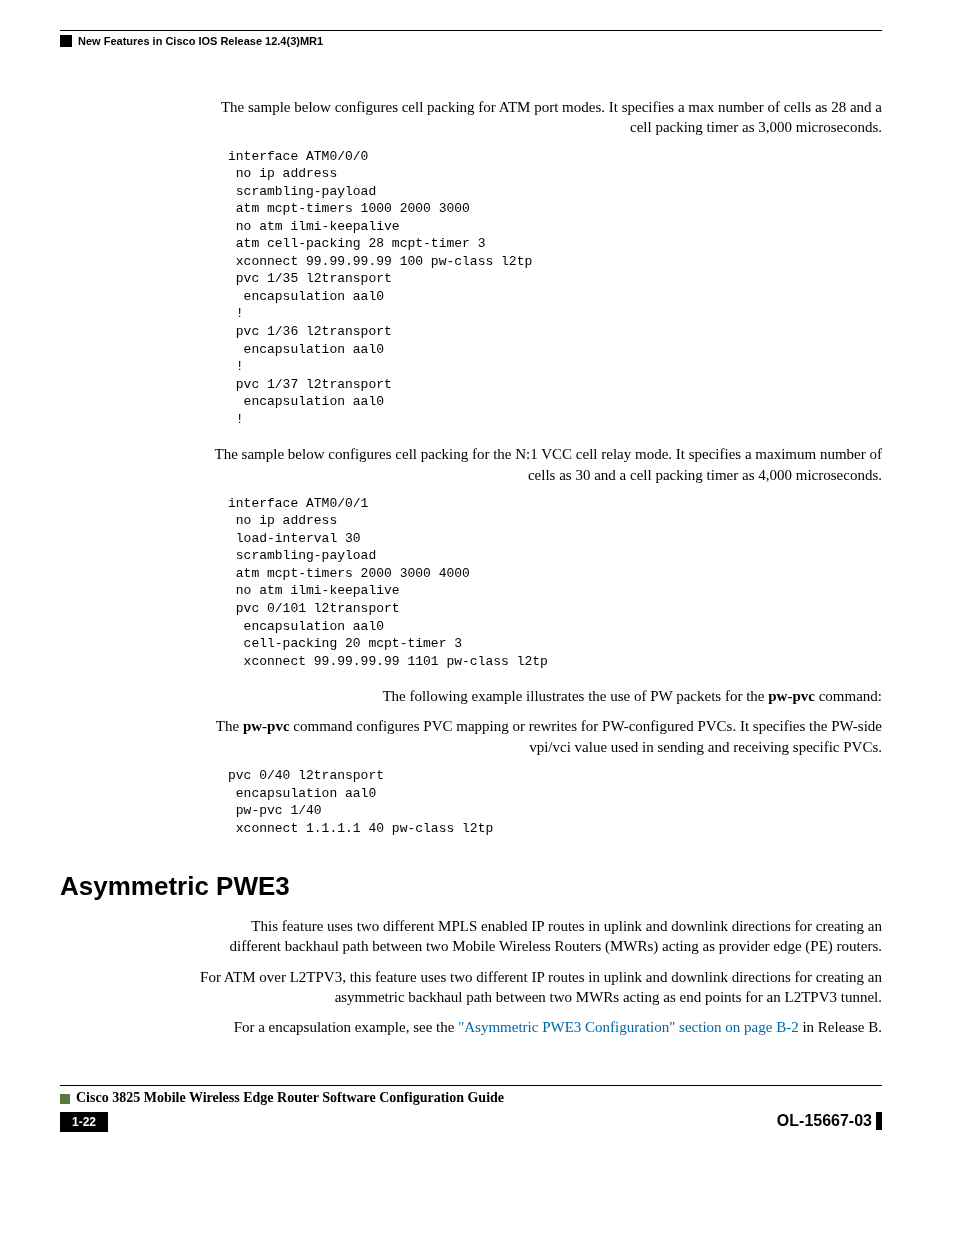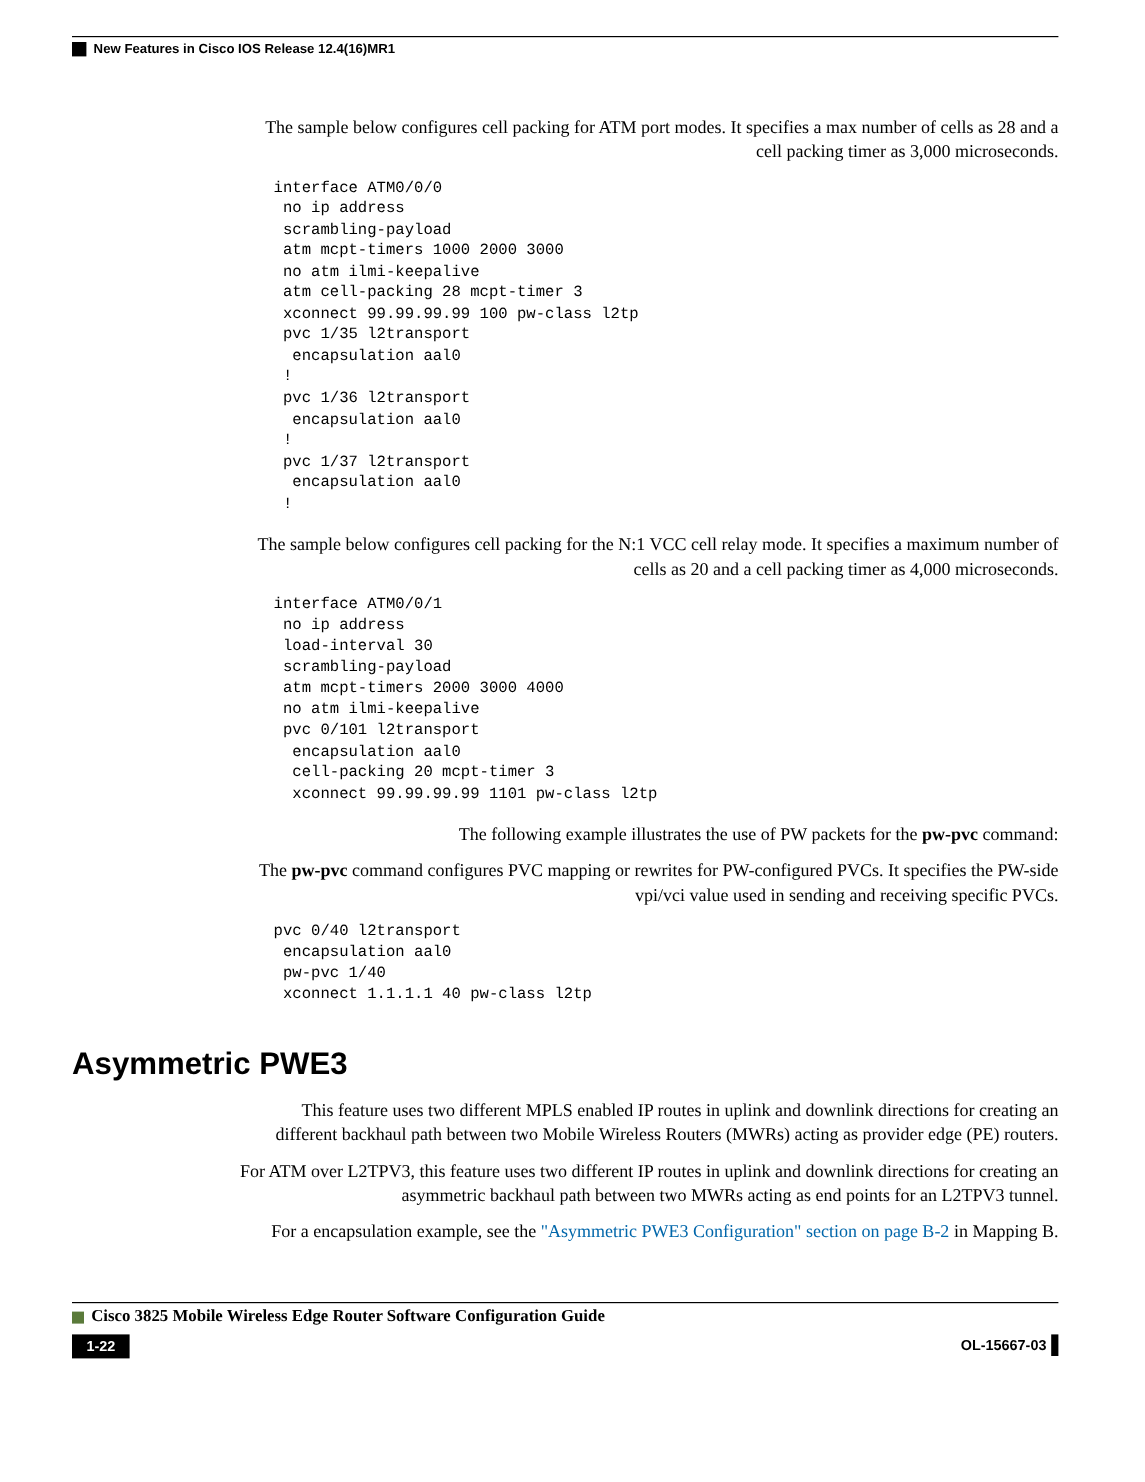--- a/index.html
+++ b/index.html
@@ -91,35 +91,35 @@
     justify-content: space-between;
   }
   .page-badge {
     background: #000; color:#fff;
     font-family: Arial, Helvetica, sans-serif;
     font-size: 12px; font-weight: bold;
     padding: 3px 12px;
   }
   .doc-id {
     font-family: Arial, Helvetica, sans-serif;
-    font-size: 12px; font-weight: bold;
+    font-size: 16px; font-weight: bold;
   }
   .right-tick { width: 6px; height: 18px; background:#000; display:inline-block; vertical-align: top; margin-left:4px;}
   .small-green-sq { width:10px; height:10px; background:#5a7a3a; display:inline-block; margin-right:6px; vertical-align:middle;}
   .foot-left { display:flex; align-items:flex-start;}
 </style>
 </head>
 <body>
 
 <div class="page">
 
   <div class="rule-thin"></div>
   <div class="sub-rule-row">
     <span class="black-box-small"></span>
-    <span class="section-breadcrumb">New Features in Cisco IOS Release 12.4(16)MR1</span>
+    <span class="section-breadcrumb">New Features in Cisco IOS Release 12.4(3)MR1</span>
   </div>
 
   <div class="content">
 
     <p class="body">The sample below configures cell packing for ATM port modes. It specifies a max number of cells as 28 and a cell packing timer as 3,000 microseconds.</p>
 
     <pre class="code">interface ATM0/0/0
  no ip address
  scrambling-payload
  atm mcpt-timers 1000 2000 3000
@@ -129,21 +129,21 @@
  pvc 1/35 l2transport
   encapsulation aal0
  !
  pvc 1/36 l2transport
   encapsulation aal0
  !
  pvc 1/37 l2transport
   encapsulation aal0
  !</pre>
 
-    <p class="body">The sample below configures cell packing for the N:1 VCC cell relay mode. It specifies a maximum number of cells as 20 and a cell packing timer as 4,000 microseconds.</p>
+    <p class="body">The sample below configures cell packing for the N:1 VCC cell relay mode. It specifies a maximum number of cells as 30 and a cell packing timer as 4,000 microseconds.</p>
 
     <pre class="code">interface ATM0/0/1
  no ip address
  load-interval 30
  scrambling-payload
  atm mcpt-timers 2000 3000 4000
  no atm ilmi-keepalive
  pvc 0/101 l2transport
   encapsulation aal0
   cell-packing 20 mcpt-timer 3
@@ -161,21 +161,21 @@
     <pre class="code">pvc 0/40 l2transport
  encapsulation aal0
  pw-pvc 1/40
  xconnect 1.1.1.1 40 pw-class l2tp</pre>
 
     <div class="h2">Asymmetric PWE3</div>
 
     <p class="body">This feature uses two different MPLS enabled IP routes in uplink and downlink directions for creating an different backhaul path between two Mobile Wireless Routers (MWRs) acting as provider edge (PE) routers.</p>
     <p class="body">For ATM over L2TPV3, this feature uses two different IP routes in uplink and downlink directions for creating an asymmetric backhaul path between two MWRs acting as end points for an L2TPV3 tunnel.</p>
     <p class="body">
-      <span>For a encapsulation example, see the </span><a class="link" href="#">"Asymmetric PWE3 Configuration" section on page B-2</a><span> in Mapping B.</span>
+      <span>For a encapsulation example, see the </span><a class="link" href="#">"Asymmetric PWE3 Configuration" section on page B-2</a><span> in Release B.</span>
     </p>
 
   </div>
 
   <div class="footer-rule"></div>
   <div class="footer-title">
     <span class="small-green-sq"></span><span>Cisco 3825 Mobile Wireless Edge Router Software Configuration Guide</span>
   </div>
   <div class="footer-row">
     <div class="foot-left">

